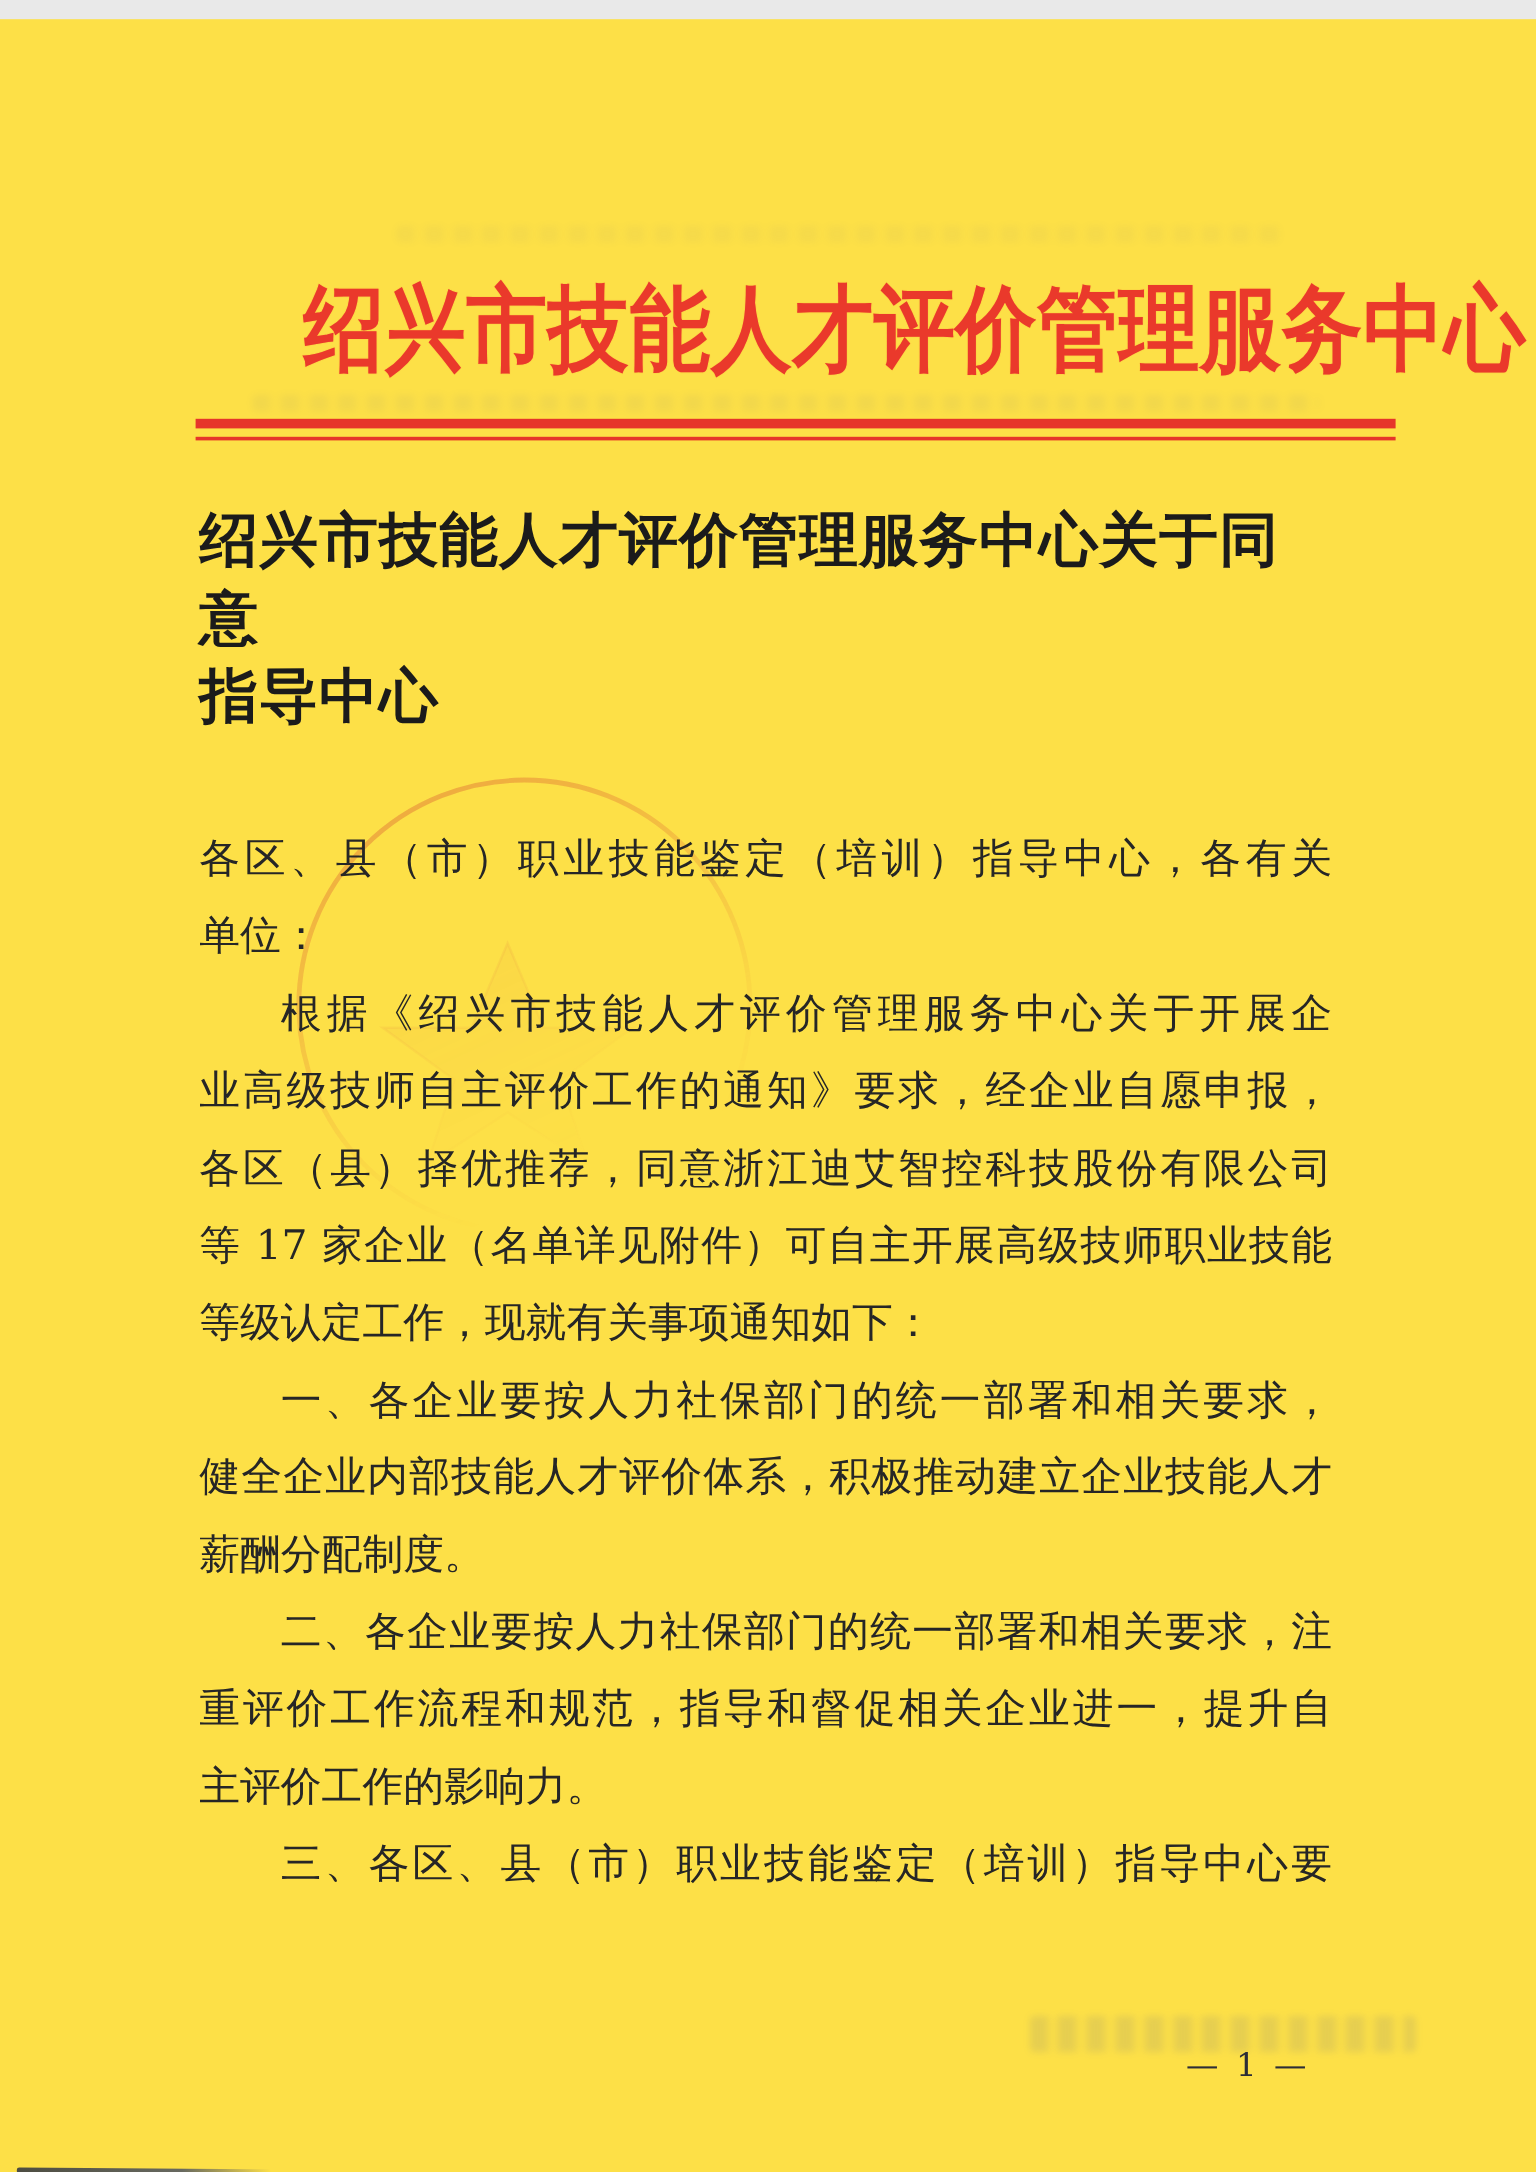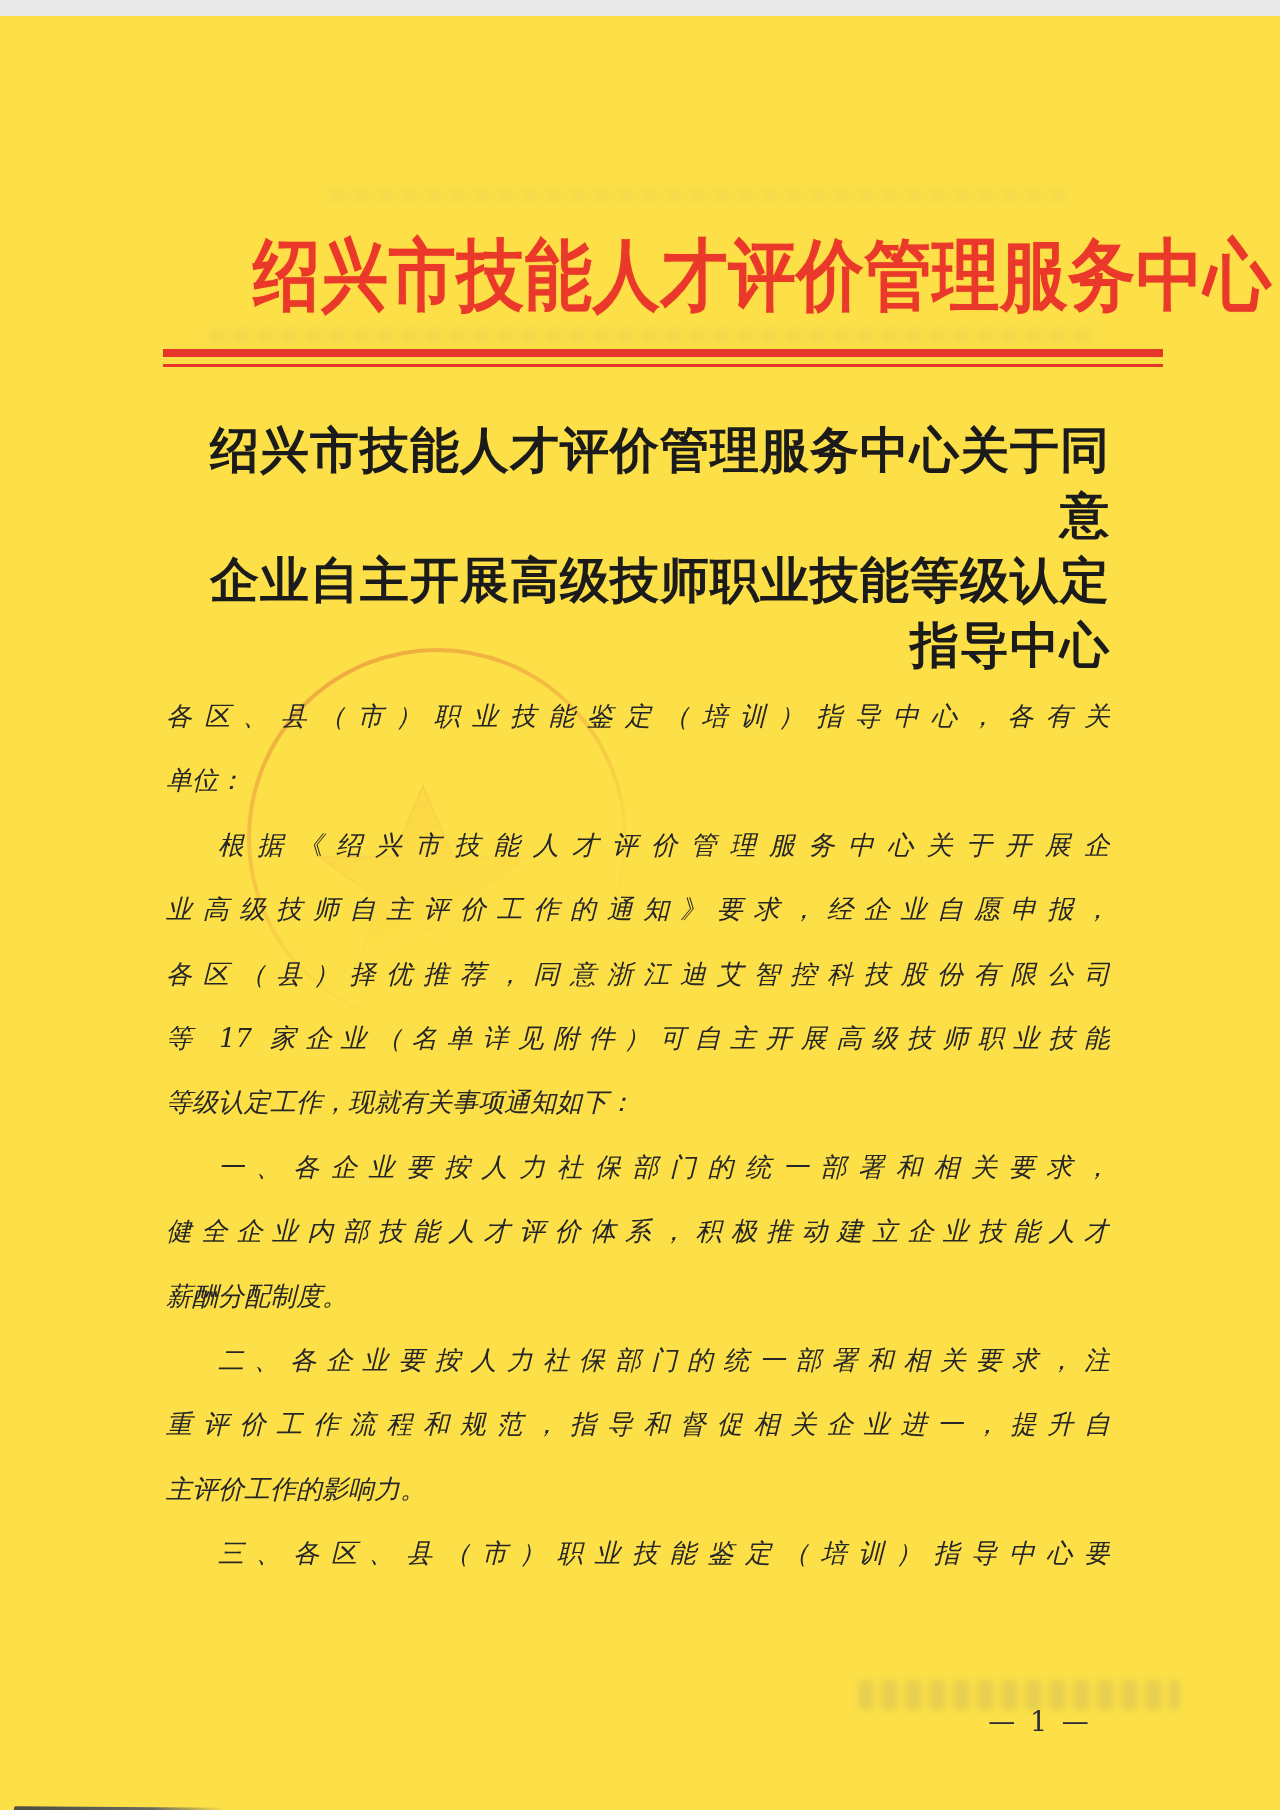--- a/index.html
+++ b/index.html
@@ -32,32 +32,31 @@
     transform-origin:center;
     letter-spacing:1px;
     text-shadow:0 0 1px rgba(234,57,43,.4);
   }
   .rule{position:absolute;left:163px;width:1000px;background:var(--rule);}
   .rule.thick{top:333px;height:8px;}
   .rule.thin{top:348px;height:3px;}
   
   .doc-title{
     position:absolute;left:166px;top:402px;width:944px;
-    text-align:right;
+    text-align:left;
     font-size:49px;font-weight:700;color:var(--title-ink);
     line-height:65px;
     letter-spacing:1px;
   }
   
   .doc-body{
     position:absolute;left:166px;top:668px;width:944px;
     color:var(--ink);
-    font-size:26px;
+    font-size:34px;
     line-height:64.4px;
-    font-style:italic;
   }
   .line{
     text-align:justify;
     text-align-last:justify;
     overflow:hidden;
   }
   .line.end{text-align-last:left;}
   .line.indent{text-indent:2em;}
   
   .seal{
@@ -101,21 +100,20 @@
   <div class="bleed b-rule"></div>
 
   <div class="red-head">
     <span class="org">绍兴市技能人才评价管理服务中心</span>
   </div>
   <div class="rule thick"></div>
   <div class="rule thin"></div>
 
   <div class="doc-title">
     <div>绍兴市技能人才评价管理服务中心关于同意</div>
-    <div>企业自主开展高级技师职业技能等级认定</div>
     <div>指导中心</div>
   </div>
 
   <div class="seal">
     <svg width="384" height="384" viewBox="0 0 384 384">
       <circle cx="192" cy="192" r="188" fill="none" stroke="rgba(210,64,47,0.34)" stroke-width="4"></circle>
       <g transform="translate(178,140) scale(1.02)">
         <polygon points="0,-100 29.4,-30.9 102,-30.9 43.3,11.8 65.7,80.9 0,38.2 -65.7,80.9 -43.3,11.8 -102,-30.9 -29.4,-30.9" transform="translate(0,100)" fill="rgba(214,74,60,0.10)" stroke="rgba(214,74,60,0.16)" stroke-width="2"></polygon>
       </g>
     </svg>

